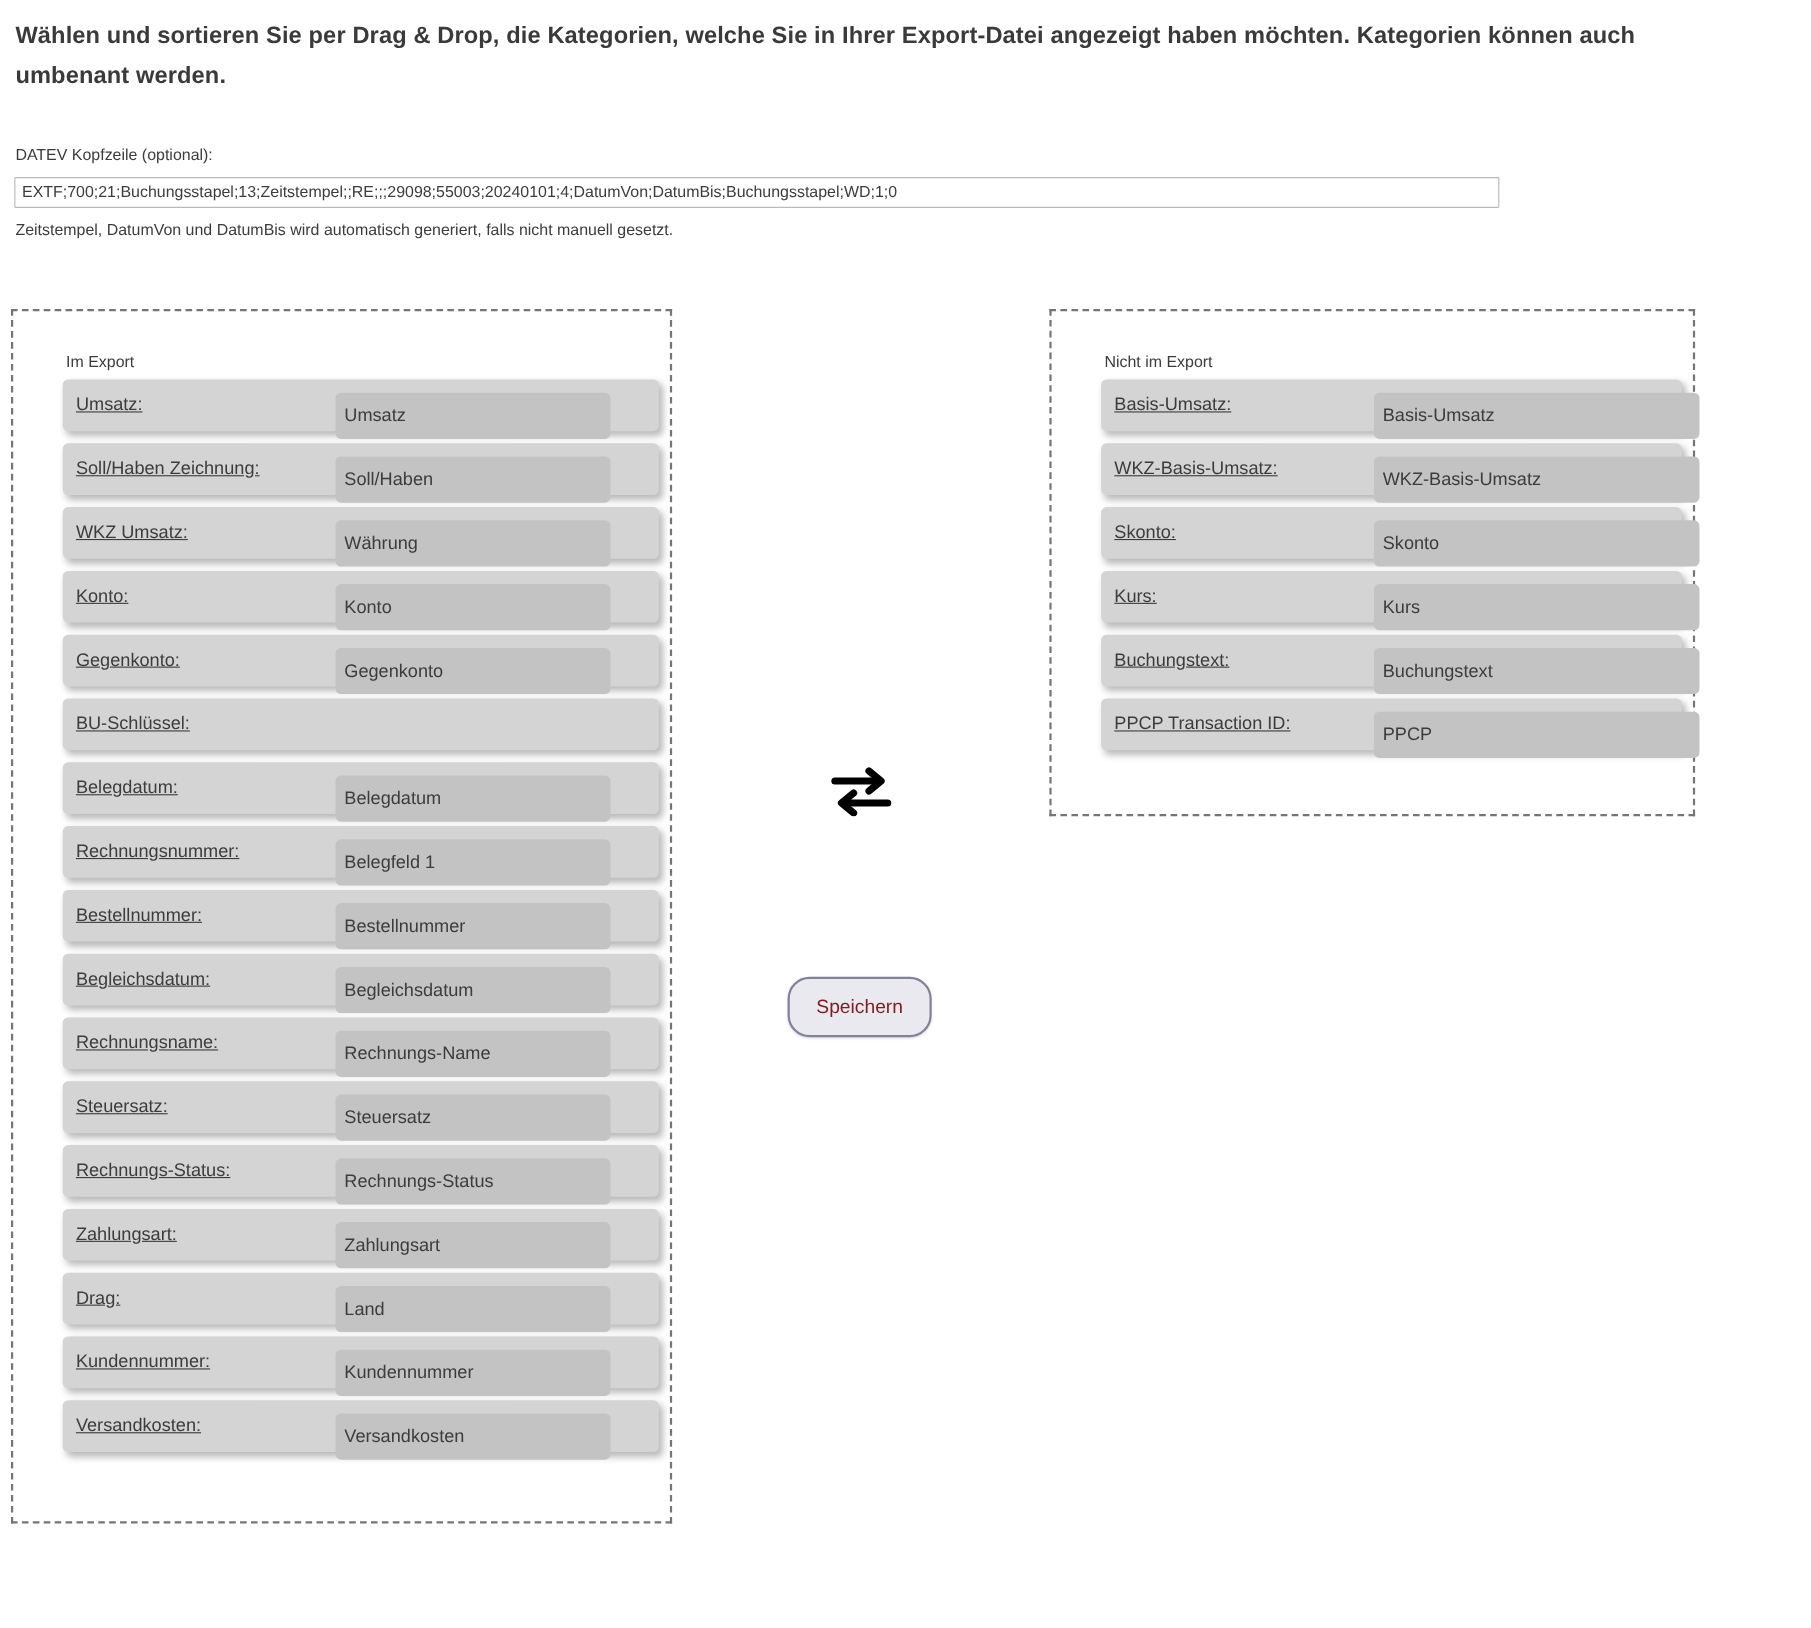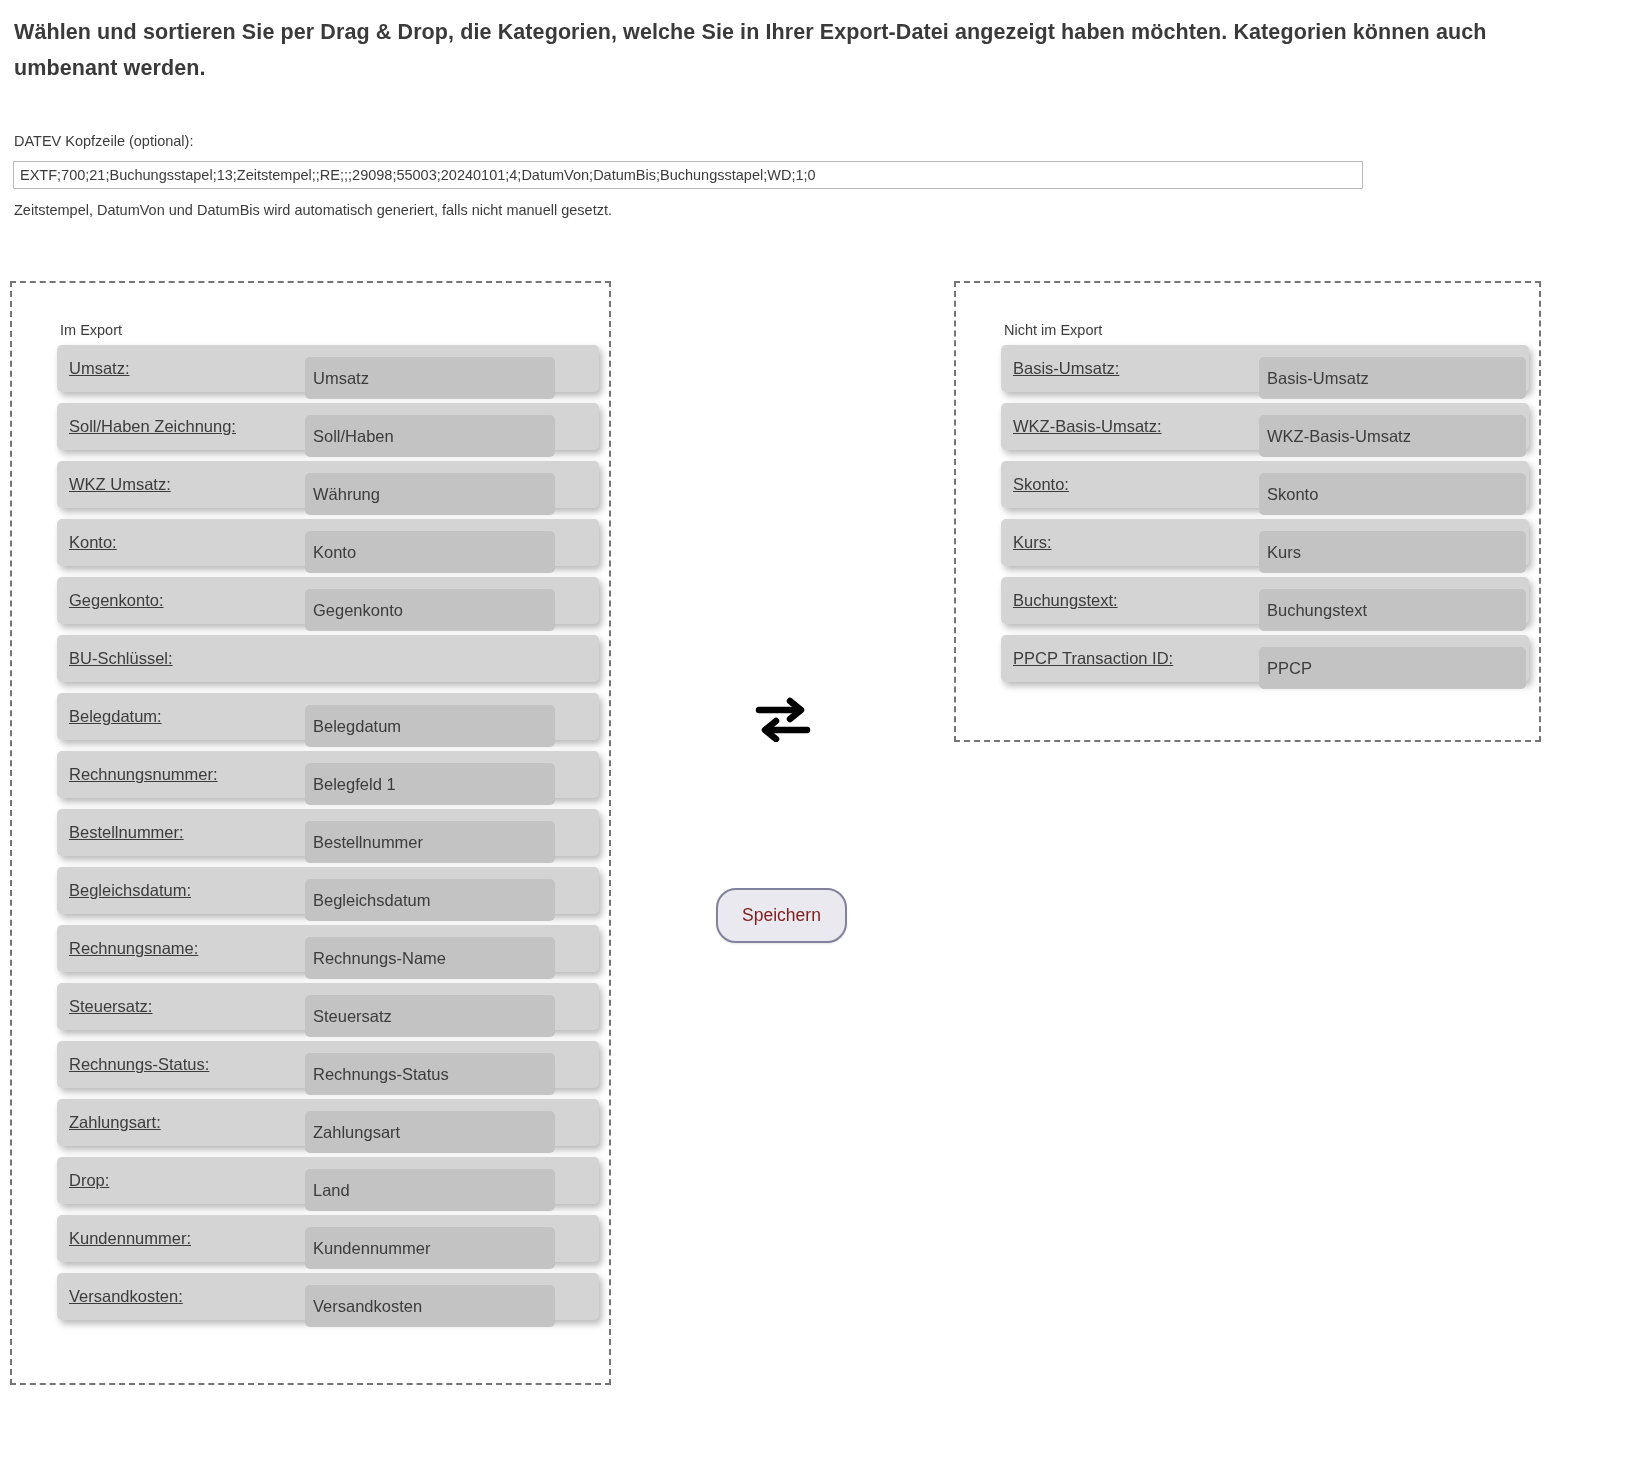--- a/index.html
+++ b/index.html
@@ -117,21 +117,21 @@
     background: #c3c3c3;
     border: none;
     border-radius: 5px;
     font-family: "Liberation Sans", sans-serif;
     font-size: 16.5px;
     color: #3c3c3c;
     padding: 0 8px;
     outline: none;
     line-height: 42px;
   }
-  #zone-right .cat-value { left: 258px; width: 267px; }
+  #zone-right .cat-value { left: 248px; width: 296px; }
 
   
   .swap-icon {
     position: absolute;
     left: 752px;
     top: 688px;
     width: 62px;
     height: 62px;
     display: flex;
     align-items: center;
@@ -219,21 +219,21 @@
       </div>
       <div class="cat-item" draggable="true">
         <span class="cat-label">Rechnungs-Status:</span>
         <input class="cat-value" type="text" value="Rechnungs-Status" style="">
       </div>
       <div class="cat-item" draggable="true">
         <span class="cat-label">Zahlungsart:</span>
         <input class="cat-value" type="text" value="Zahlungsart" style="">
       </div>
       <div class="cat-item" draggable="true">
-        <span class="cat-label">Drop:</span>
+        <span class="cat-label">Drag:</span>
         <input class="cat-value" type="text" value="Land" style="">
       </div>
       <div class="cat-item" draggable="true">
         <span class="cat-label">Kundennummer:</span>
         <input class="cat-value" type="text" value="Kundennummer" style="">
       </div>
       <div class="cat-item" draggable="true">
         <span class="cat-label">Versandkosten:</span>
         <input class="cat-value" type="text" value="Versandkosten" style="">
       </div>

